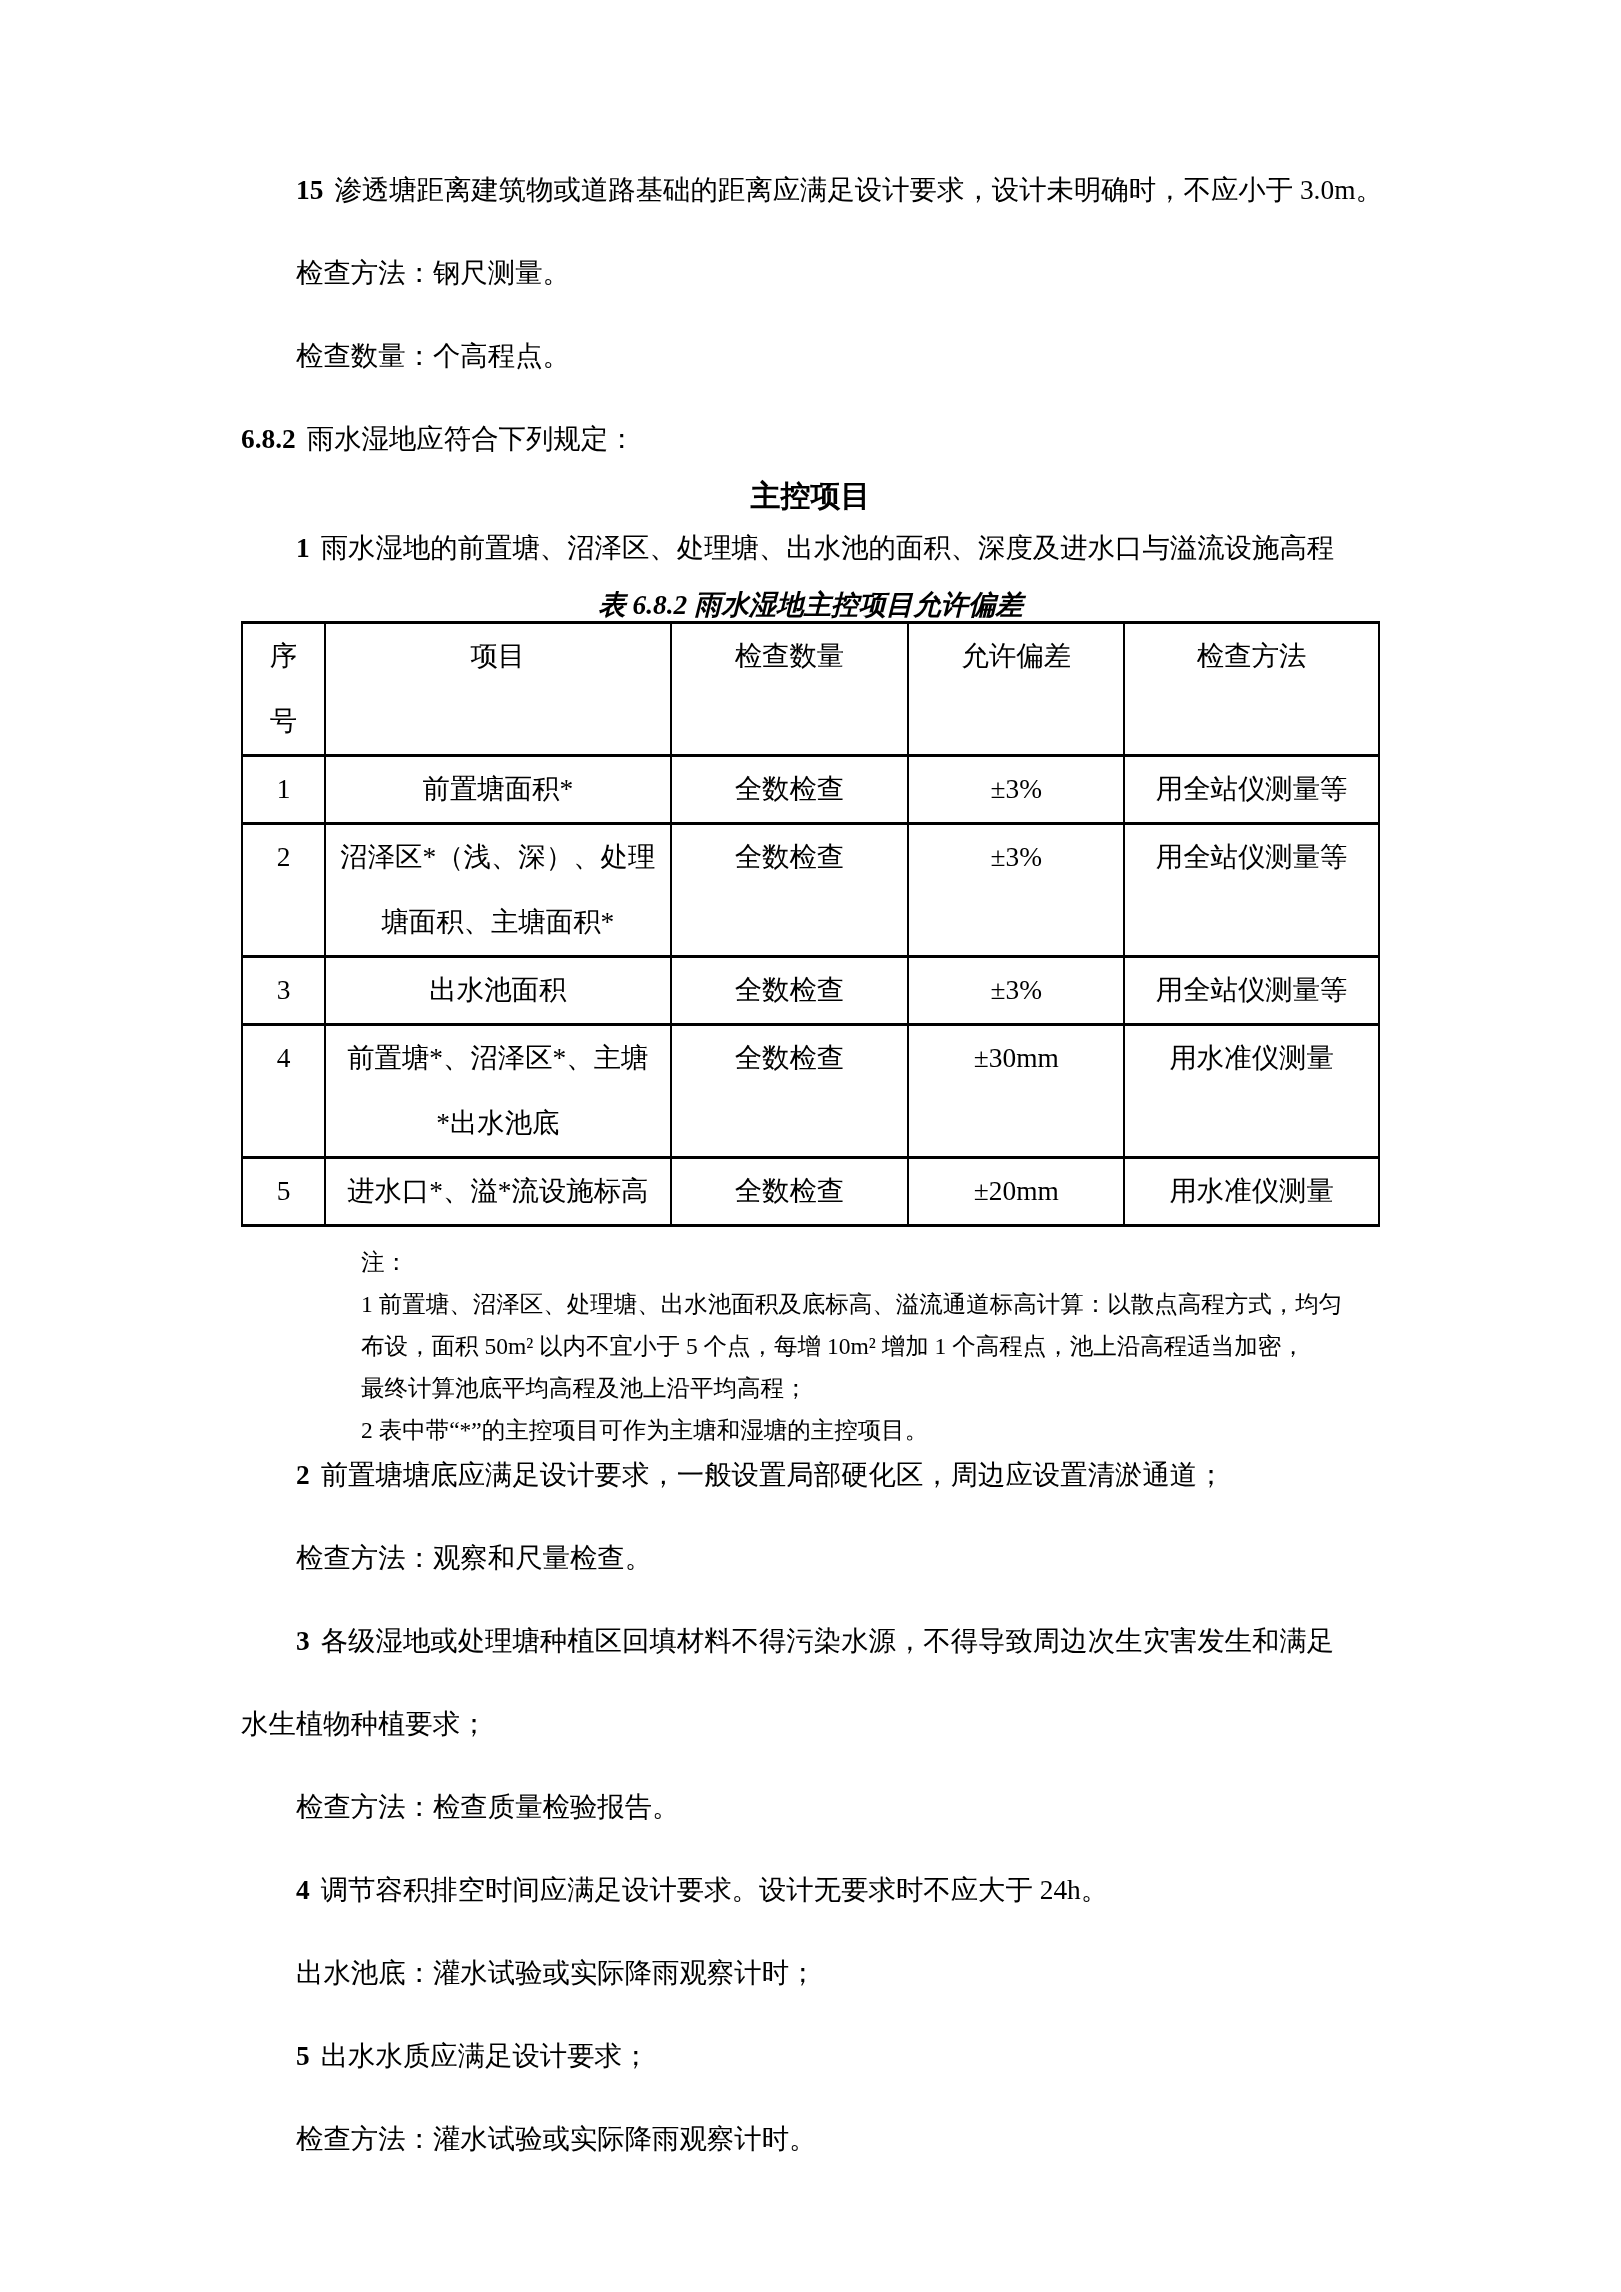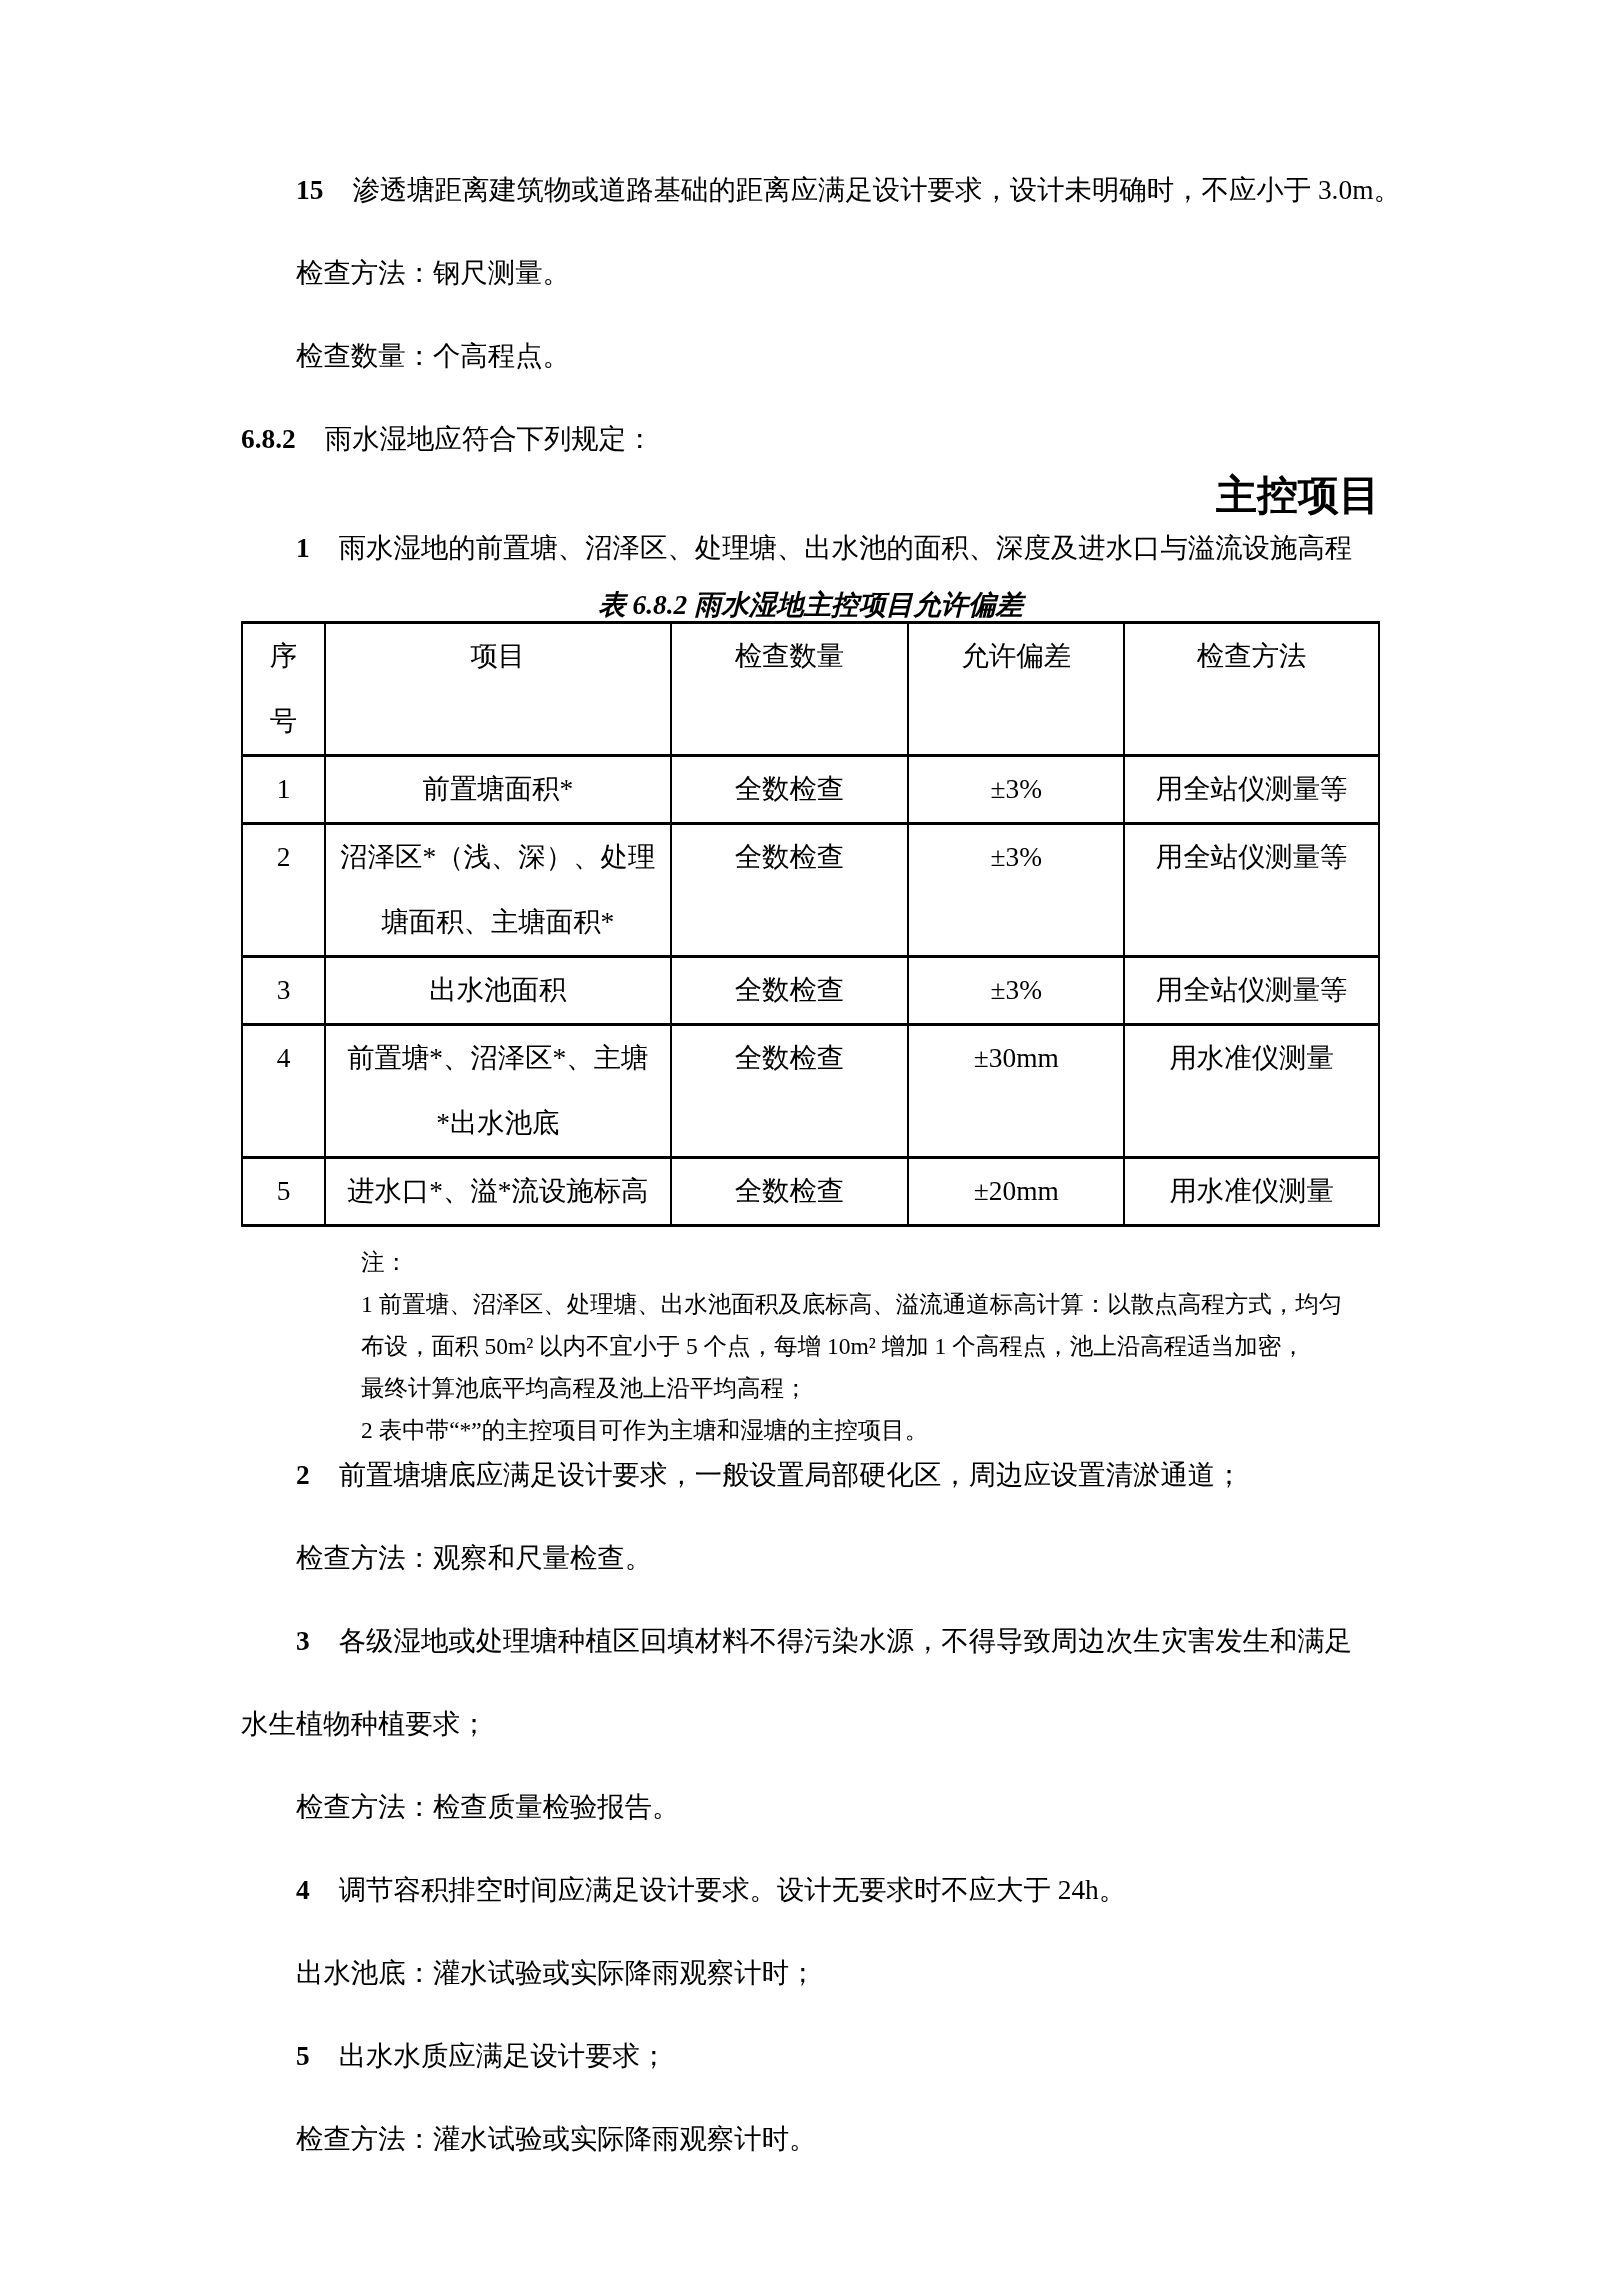--- a/index.html
+++ b/index.html
@@ -16,26 +16,26 @@
     color: #000000;
     font-size: 27.4px;
   }
   .body-line {
     line-height: 32px;
     margin: 0 0 51px 0;
     white-space: nowrap;
     text-align: left;
   }
   .indent { text-indent: 55px; }
-  .clause-num { font-weight: bold; margin-right: 29px; }
+  .clause-num { font-weight: bold; margin-right: 11px; }
   .main-heading {
-    font-size: 41px;
+    font-size: 30px;
     line-height: 37px;
     font-weight: bold;
-    text-align: right;
+    text-align: center;
     white-space: nowrap;
     margin: -29px 0 17.6px 0;
   }
   .table-title {
     font-weight: bold;
     line-height: 32px;
     text-align: center;
     white-space: nowrap;
     margin: -25.5px 0 0 0;
     font-style: italic;

